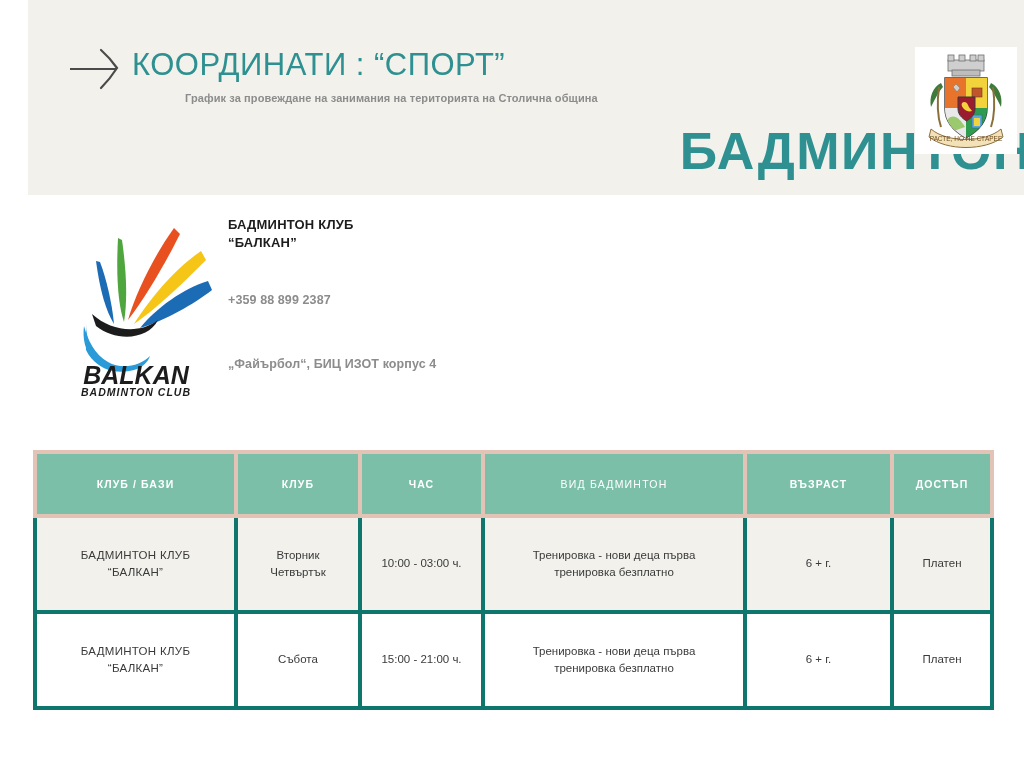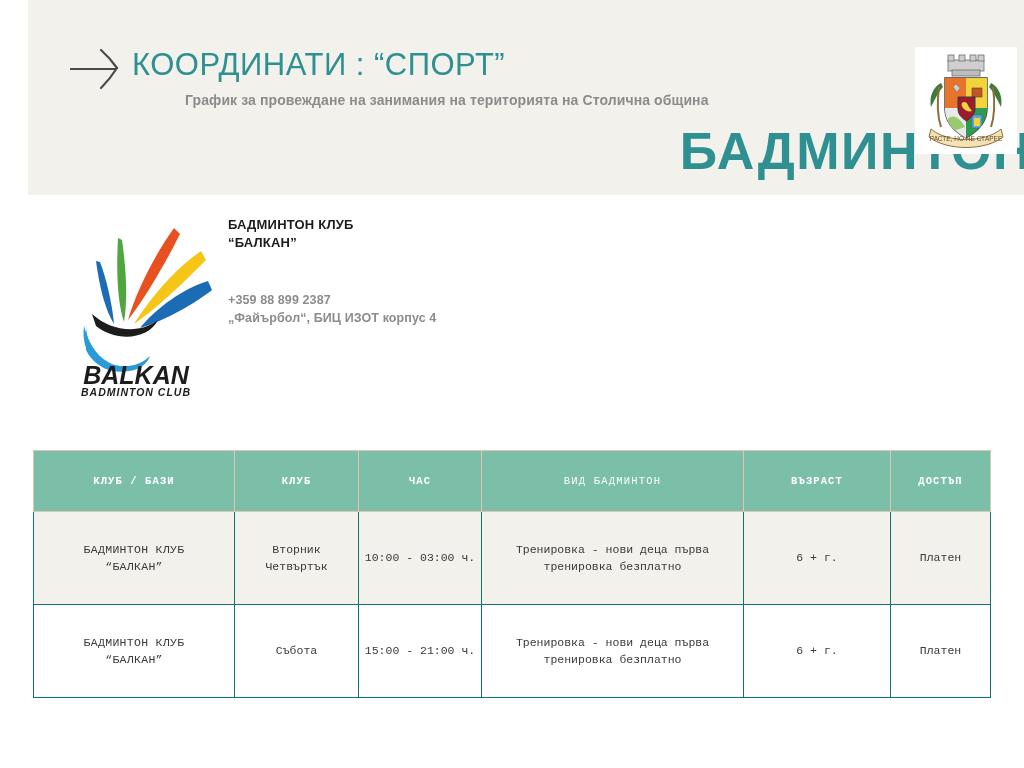--- a/index.html
+++ b/index.html
@@ -41,21 +41,21 @@
     letter-spacing: 0.5px;
     color: #2E9090;
     font-weight: 400;
     white-space: nowrap;
   }
 
   .brand-subtitle {
     position: absolute;
     left: 157px;
     top: 92px;
-    font-size: 14px;
+    font-size: 11px;
     font-weight: bold;
     color: #8C8C8C;
     letter-spacing: 0.1px;
     white-space: nowrap;
   }
 
   .sport-title {
     position: absolute;
     left: 0; right: 0;
     top: 121px;
@@ -98,39 +98,39 @@
     color: #1C1C1C;
     line-height: 1.42;
     letter-spacing: 0.2px;
   }
   .club-line {
     font-size: 12.5px;
     font-weight: bold;
     color: #8C8C8C;
     line-height: 1.42;
     letter-spacing: 0.1px;
+    margin-top: 46px;
   }
   .club-contact { margin-top: 34px; }
   .club-phone   { margin-top: 39px; }
   .club-address { margin-top: 26px; }
 
   
   .schedule-table {
     position: absolute;
     left: 33px;
     top: 450px;
     width: 957px;
     border-collapse: collapse;
     table-layout: fixed;
   }
   .schedule-table th, .schedule-table td {
-    border: 1px solid #0f766e;
+    border: 4px solid #0f766e;
     text-align: center;
     vertical-align: middle;
-    font-family: Liberation Mono, monospace;
   }
   .schedule-table thead th {
     background: #7BBFA9;
     color: #ffffff;
     font-size: 10.5px;
     font-weight: bold;
     letter-spacing: 1.1px;
     height: 58px;
     border-color: #E3C3B5;
   }

